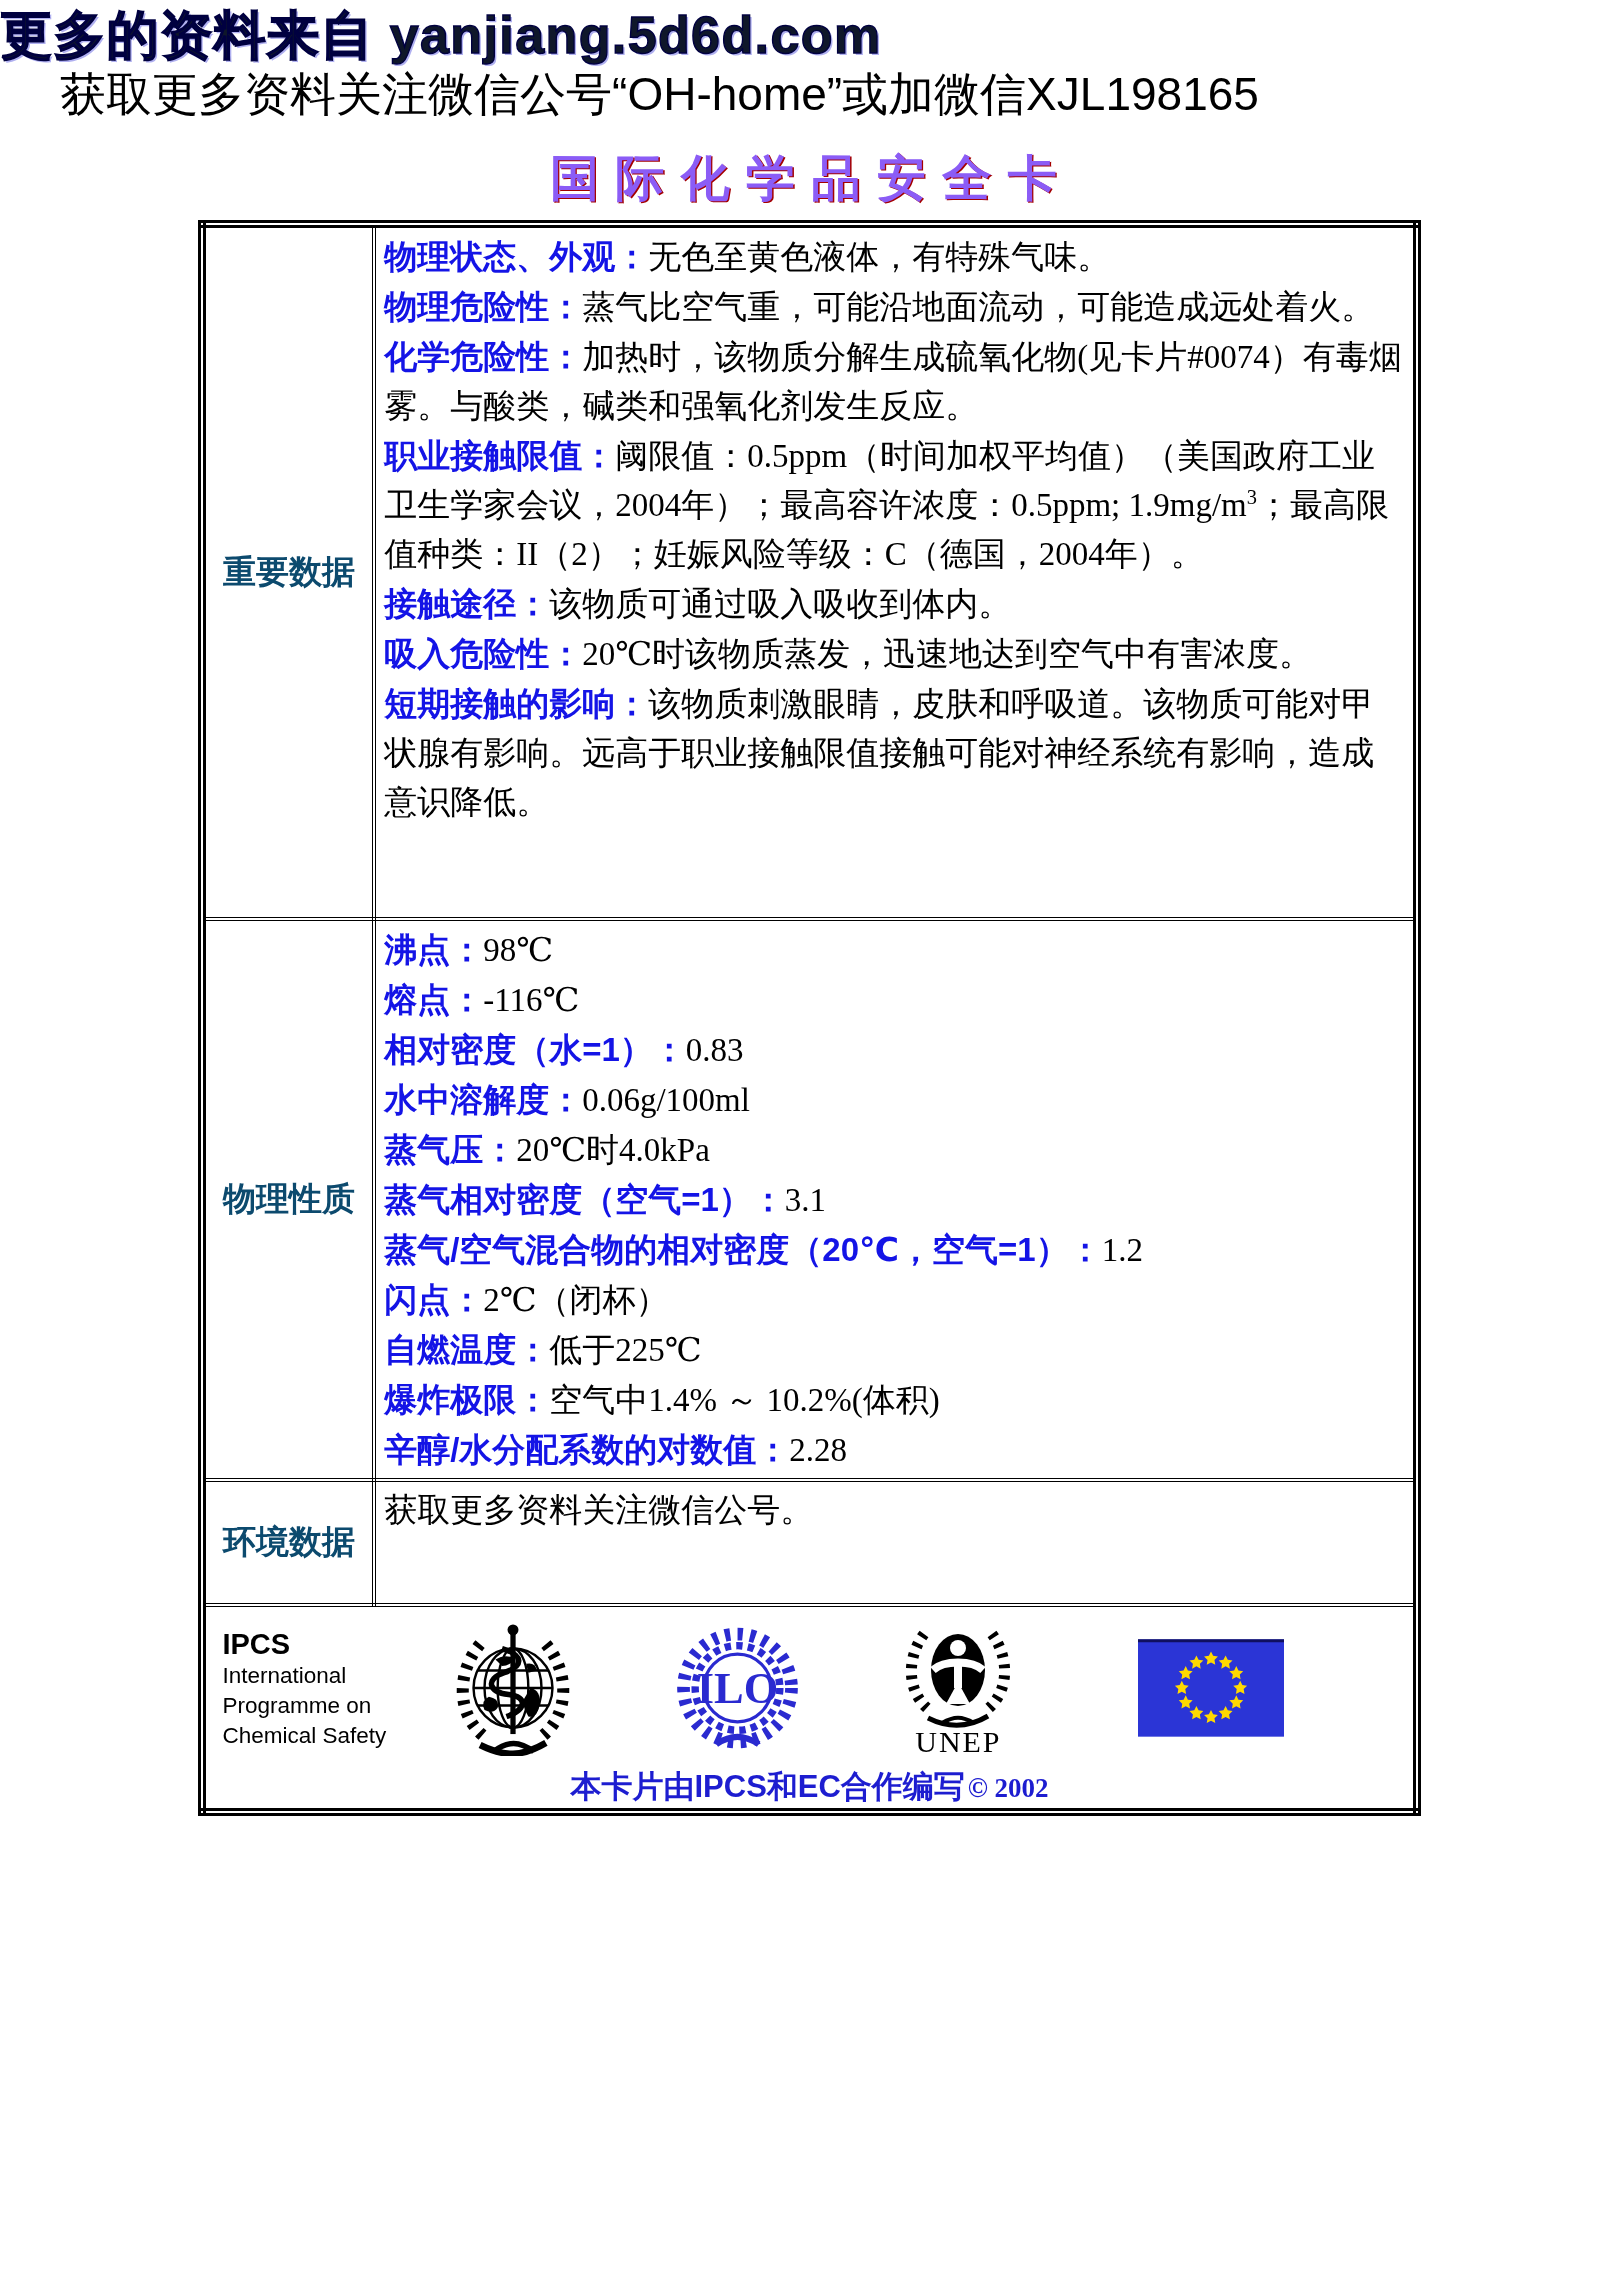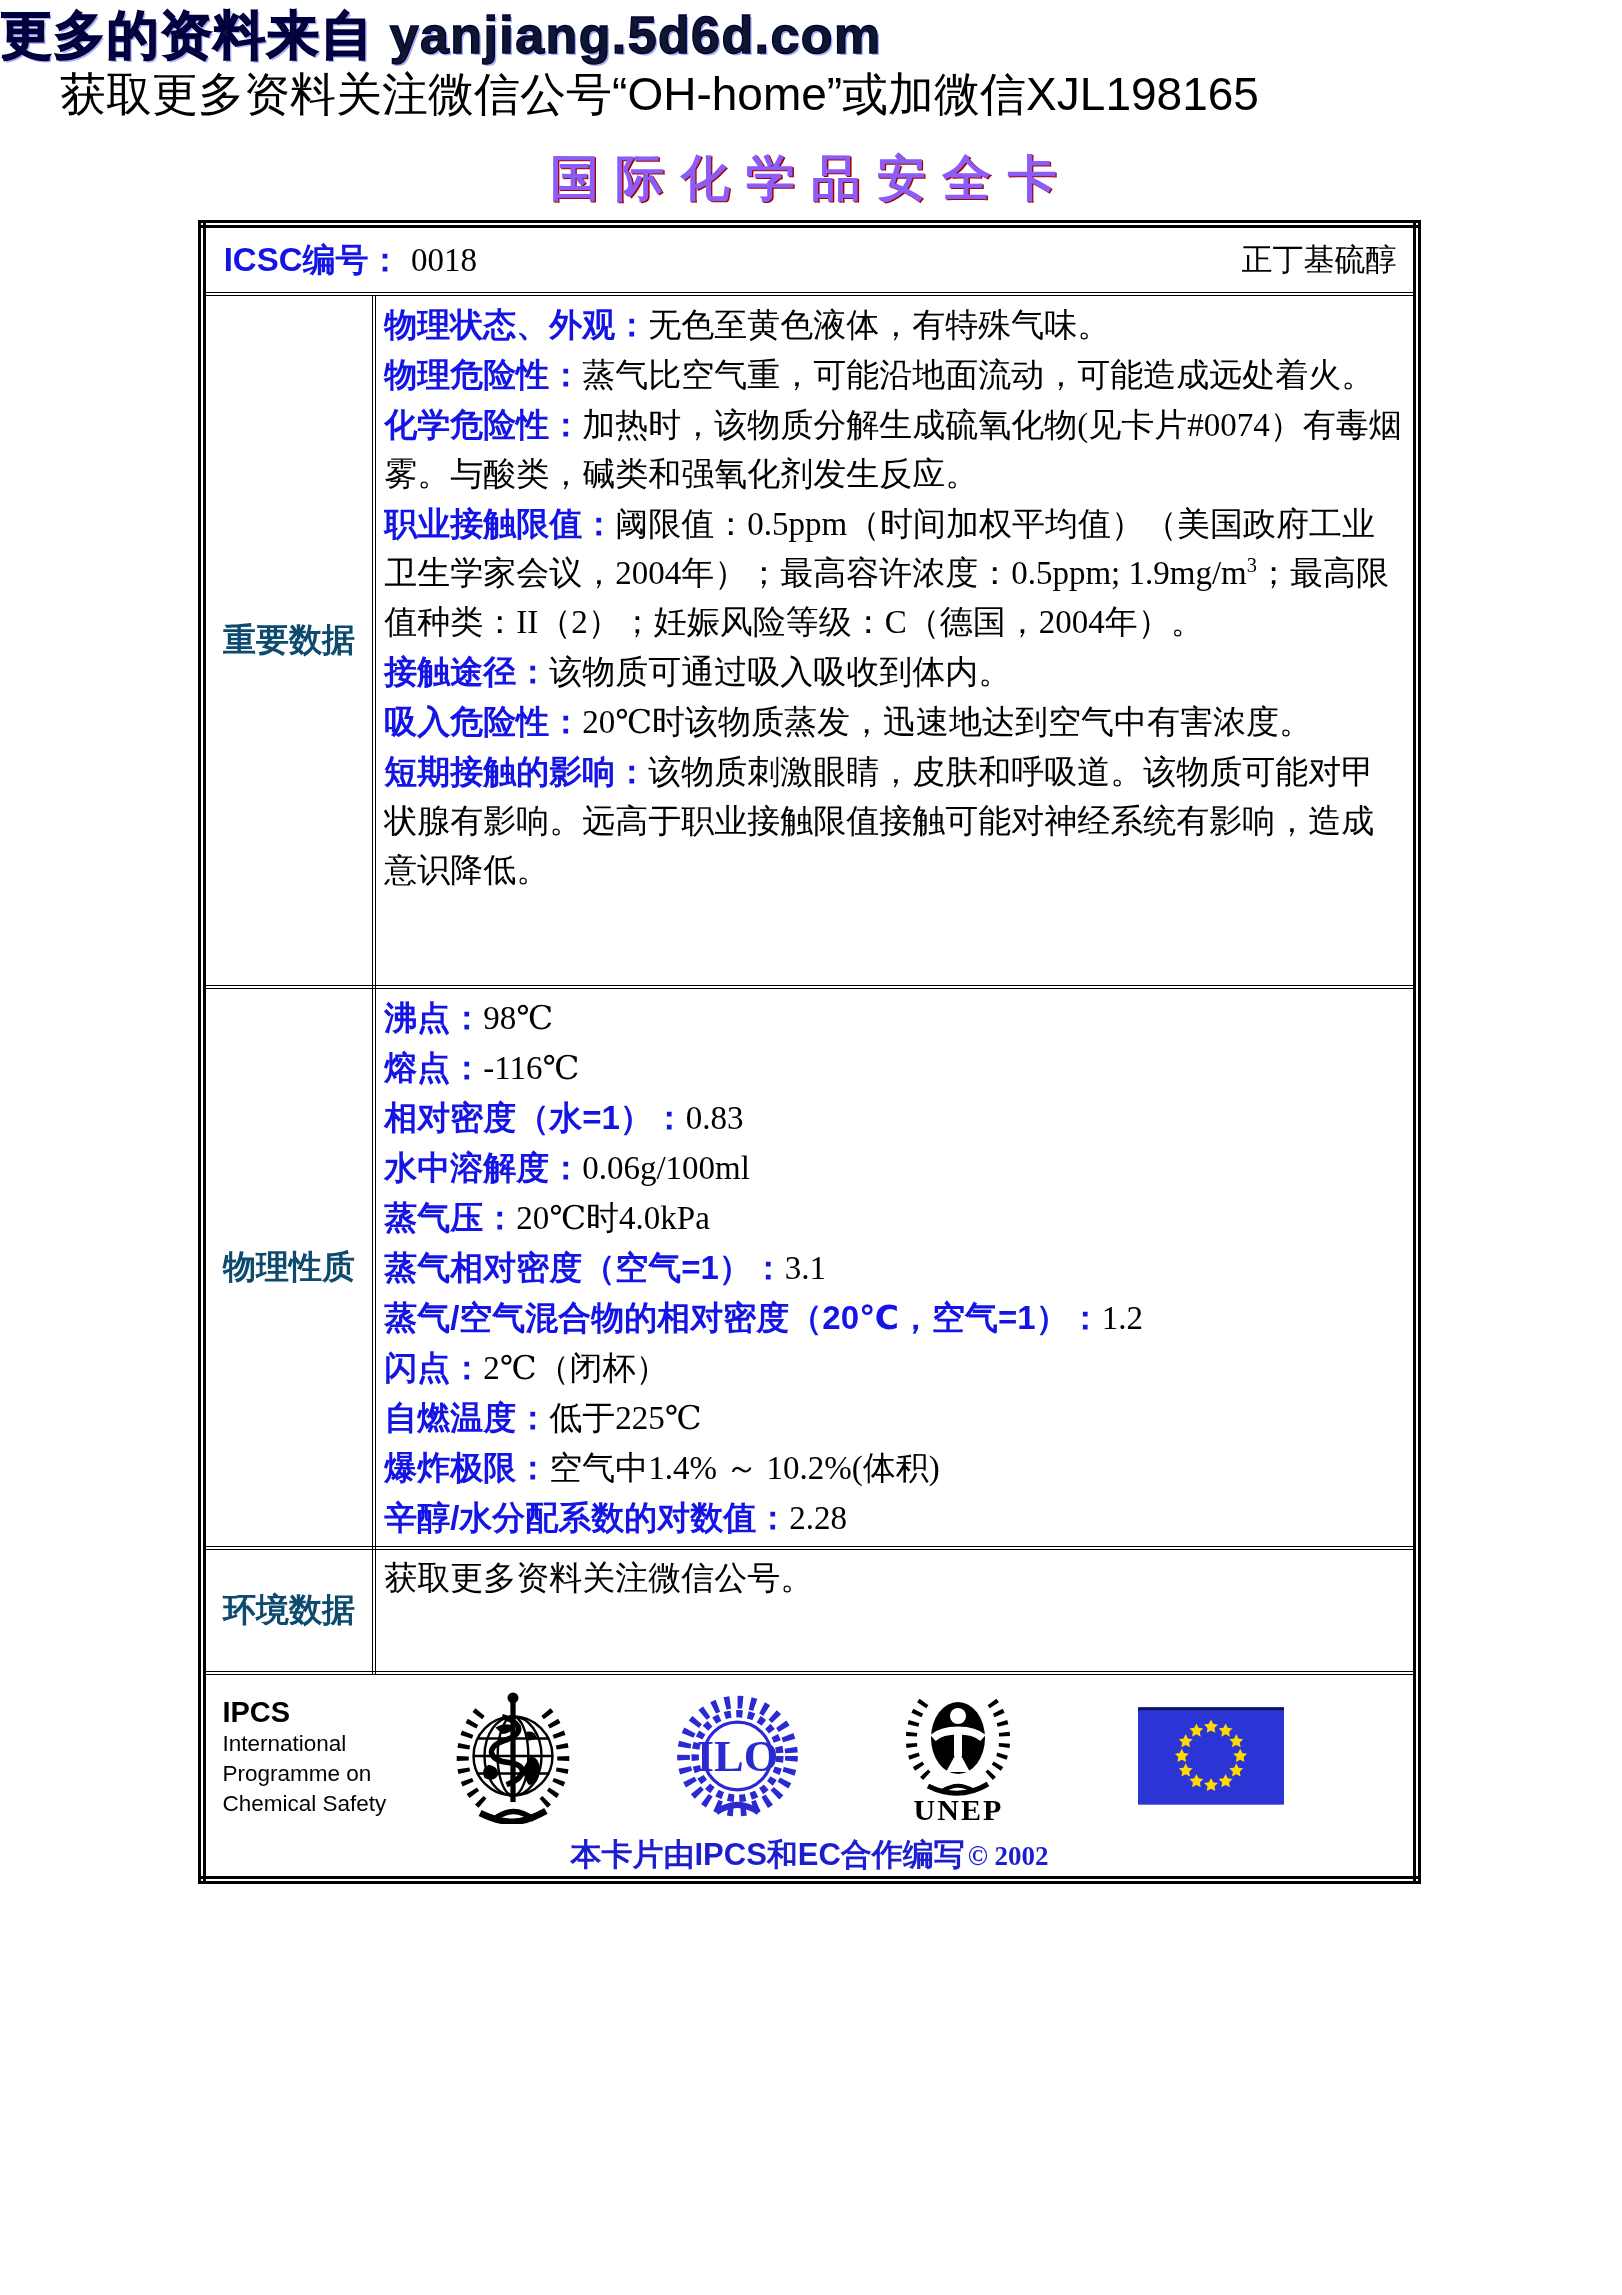--- a/index.html
+++ b/index.html
@@ -69,21 +69,21 @@
 
   
   td.logos-cell{vertical-align:top;padding:0;}
   .logos{display:flex;align-items:center;height:142px;padding:11px 20.5px 0 16.4px;}
   .ipcs-block{width:179px;}
   .ipcs-acr{font-family:"Liberation Sans","DejaVu Sans",sans-serif;font-weight:bold;font-size:29px;line-height:34px;}
   .ipcs-line{font-family:"Liberation Sans","DejaVu Sans",sans-serif;font-size:22.5px;line-height:30px;}
   .logo-who{margin-left:45px;}
   .logo-ilo{margin-left:94px;}
   .unep-wrap{margin-left:97px;text-align:center;}
-  .unep-txt{font-weight:bold;font-size:30px;letter-spacing:2px;line-height:30px;margin-top:-4.1px;}
+  .unep-txt{font-weight:normal;font-size:30px;letter-spacing:2px;line-height:30px;margin-top:-4.1px;}
   .eu-wrap{margin-left:120px;}
   .caption{text-align:center;margin-top:5.5px;white-space:nowrap;}
   .cap-main{
     color:#1d1dd0;font-family:"Liberation Sans","DejaVu Sans",sans-serif;
     font-weight:bold;font-size:31px;
   }
   .cap-year{color:#1d1dd0;font-size:27px;font-weight:bold;}
 
   
   td.legal-cell{vertical-align:top;padding:6.8px 9.5px 0 8.2px;font-size:30px;white-space:nowrap;}
@@ -100,30 +100,20 @@
 <div class="wechat">获取更多资料关注微信公号“OH-home”或加微信XJL198165</div>
 <div class="title">国际化学品安全卡</div>
 
 <table class="card">
   <colgroup>
       <col class="c1">
       <col>
     </colgroup>
 
   <tbody>
-      <tr class="r1">
-    <td colspan="2" class="content vmid">
-      <div class="hdrflex">
-        <span class="hdrleft">
-          <span class="flabel">ICSC编号：</span><span class="icsc-num">0018</span>
-        </span>
-        <span class="chem">正丁基硫醇</span>
-      </div>
-    </td>
-  </tr>
 
   <tr class="r2">
     <td class="lblcell">重要数据</td>
     <td class="content">
       <p class="line"><span class="flabel">物理状态、外观：</span><span class="ftext">无色至黄色液体，有特殊气味。</span></p>
       <p class="line"><span class="flabel">物理危险性：</span><span class="ftext">蒸气比空气重，可能沿地面流动，可能造成远处着火。</span></p>
       <p class="line"><span class="flabel">化学危险性：</span><span class="ftext">加热时，该物质分解生成硫氧化物(见卡片#0074）有毒烟雾。与酸类，碱类和强氧化剂发生反应。</span></p>
       <p class="line"><span class="flabel">职业接触限值：</span><span class="ftext">阈限值：0.5ppm（时间加权平均值）（美国政府工业卫生学家会议，2004年）；最高容许浓度：0.5ppm; 1.9mg/m</span><sup class="u3 ftext">3</sup><span class="ftext">；最高限值种类：II（2）；妊娠风险等级：C（德国，2004年）。</span></p>
       <p class="line"><span class="flabel">接触途径：</span><span class="ftext">该物质可通过吸入吸收到体内。</span></p>
       <p class="line"><span class="flabel">吸入危险性：</span><span class="ftext">20℃时该物质蒸发，迅速地达到空气中有害浓度。</span></p>

